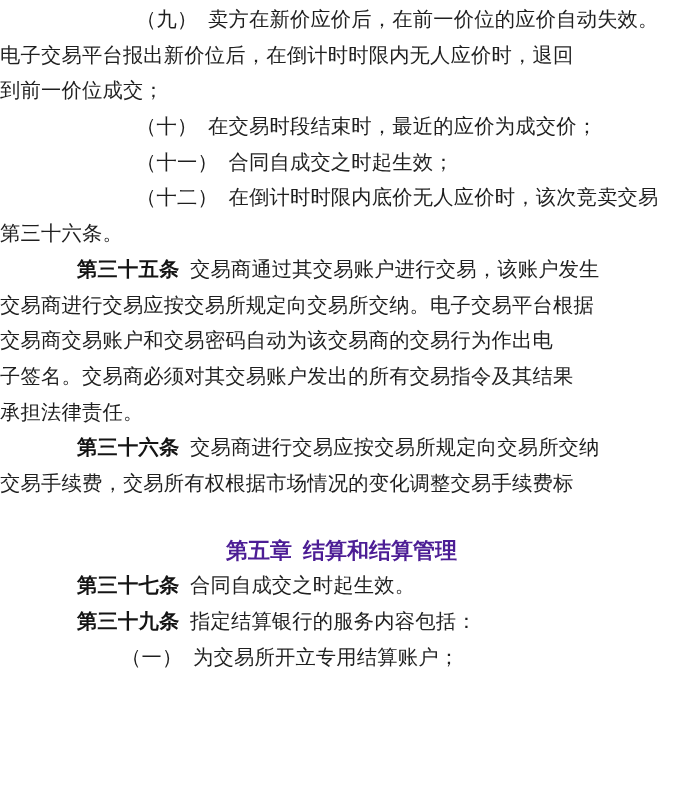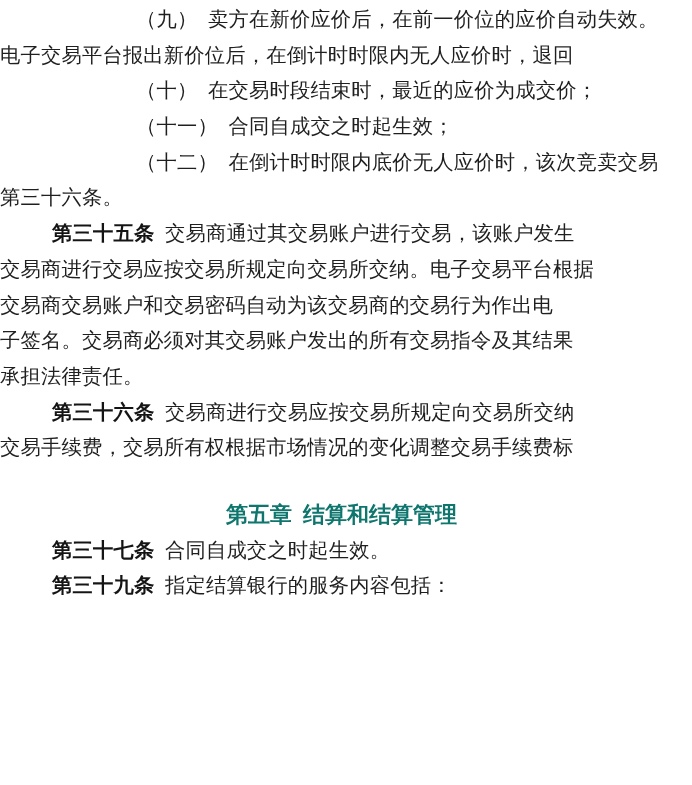--- a/index.html
+++ b/index.html
@@ -20,42 +20,43 @@
   .line {
     height: 35.7px;
     line-height: 35.7px;
     font-size: 20.3px;
     letter-spacing: 0.2px;
     white-space: pre;
   }
   
   .fl-paren  { padding-left: 103px; margin-left: 33px; }  
   .fl-paren2 { padding-left: 121px; }  
-  .fl-bold   { padding-left: 52px; }  
+  .fl-bold   { padding-left: 77px; }  
   .bold { font-weight: bold; color: #141414; }
   .chapter {
     height: 35.7px;
     line-height: 35.7px;
     margin-top: 31px;
     padding-left: 226px;
     font-size: 22px;
     font-weight: bold;
-    color: #0f766e;
+    color: #4c1d95;
     white-space: pre;
   }
 </style>
 </head>
 <body>
 
 <div class="page">
   <div class="content">
 
     <div class="para">
       <div class="line fl-paren"><span>（九）  卖方在新价应价后，在前一价位的应价自动失效。</span></div>
       <div class="line"><span>电子交易平台报出新价位后，在倒计时时限内无人应价时，退回</span></div>
+      <div class="line"><span>到前一价位成交；</span></div>
     </div>
 
     <div class="para">
       <div class="line fl-paren"><span>（十）  在交易时段结束时，最近的应价为成交价；</span></div>
     </div>
 
     <div class="para">
       <div class="line fl-paren"><span>（十一）  合同自成交之时起生效；</span></div>
     </div>
 
@@ -81,15 +82,18 @@
 
     <div class="para">
       <div class="line fl-bold"><span class="bold">第三十七条</span><span>  合同自成交之时起生效。</span></div>
     </div>
 
 
     <div class="para">
       <div class="line fl-bold"><span class="bold">第三十九条</span><span>  指定结算银行的服务内容包括：</span></div>
     </div>
 
+    <div class="para">
+      <div class="line fl-paren2"><span>（一）  为交易所开立专用结算账户；</span></div>
+    </div>
 
   </div>
 </div>
 
 </body></html>

